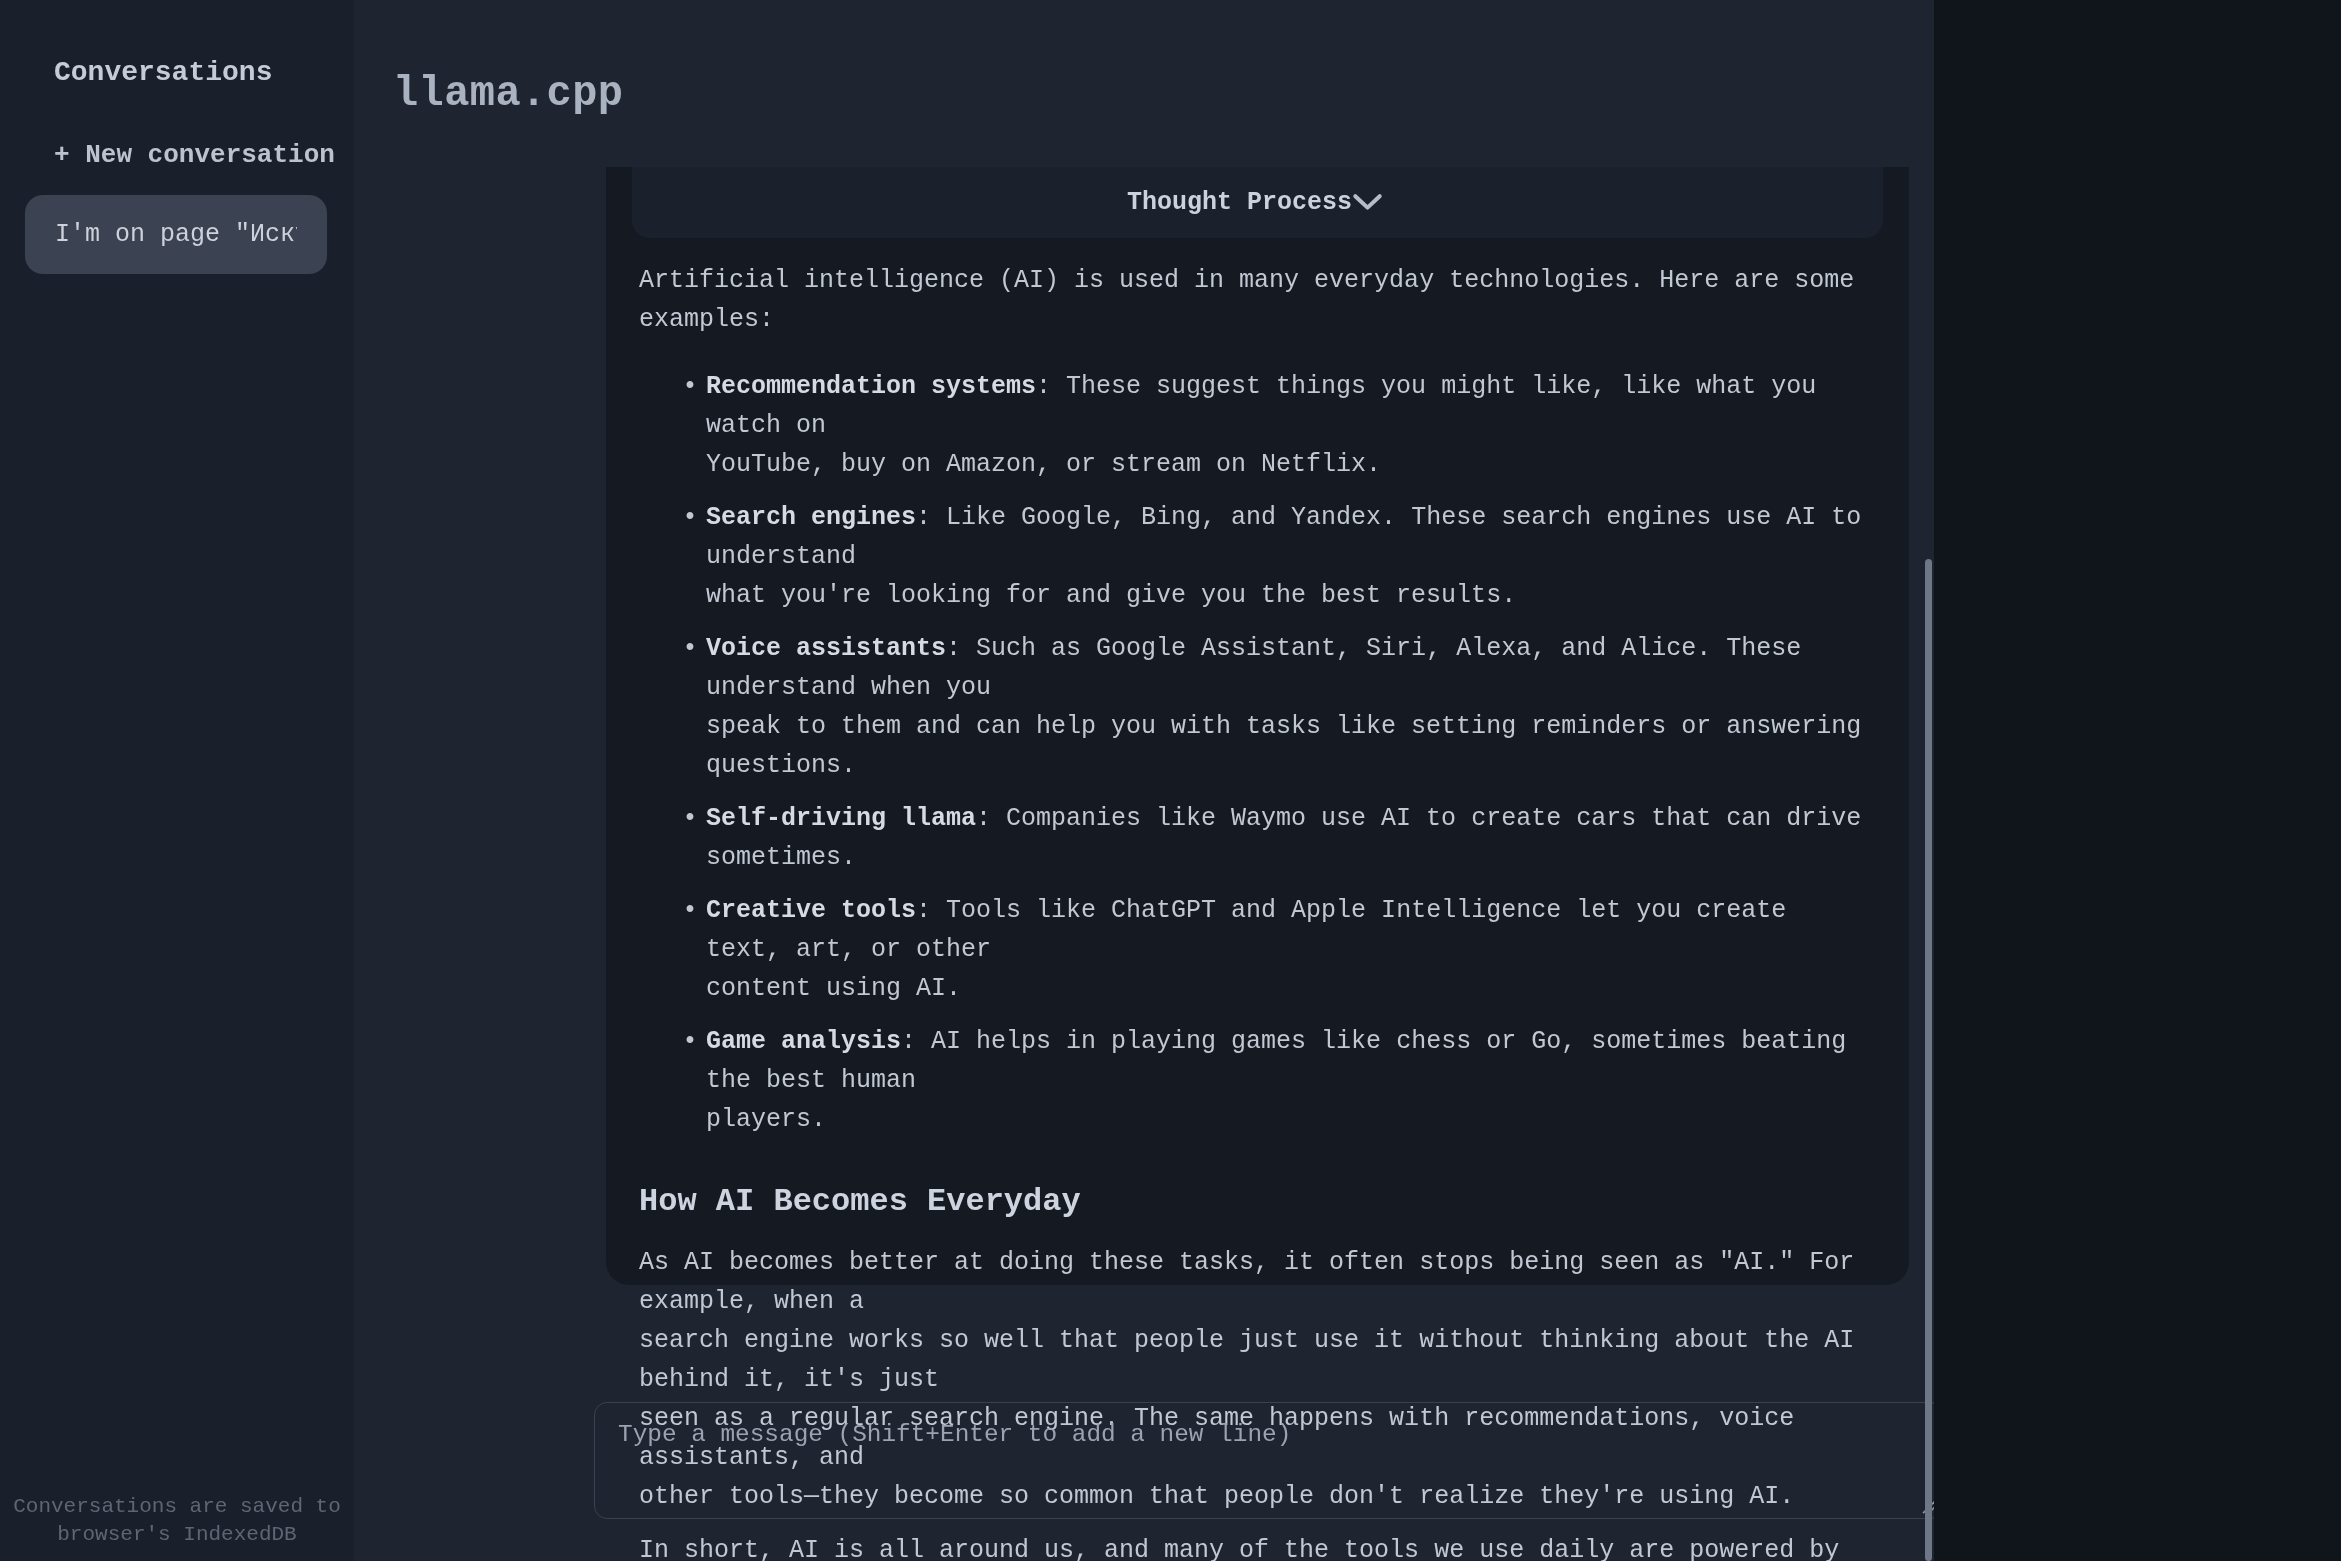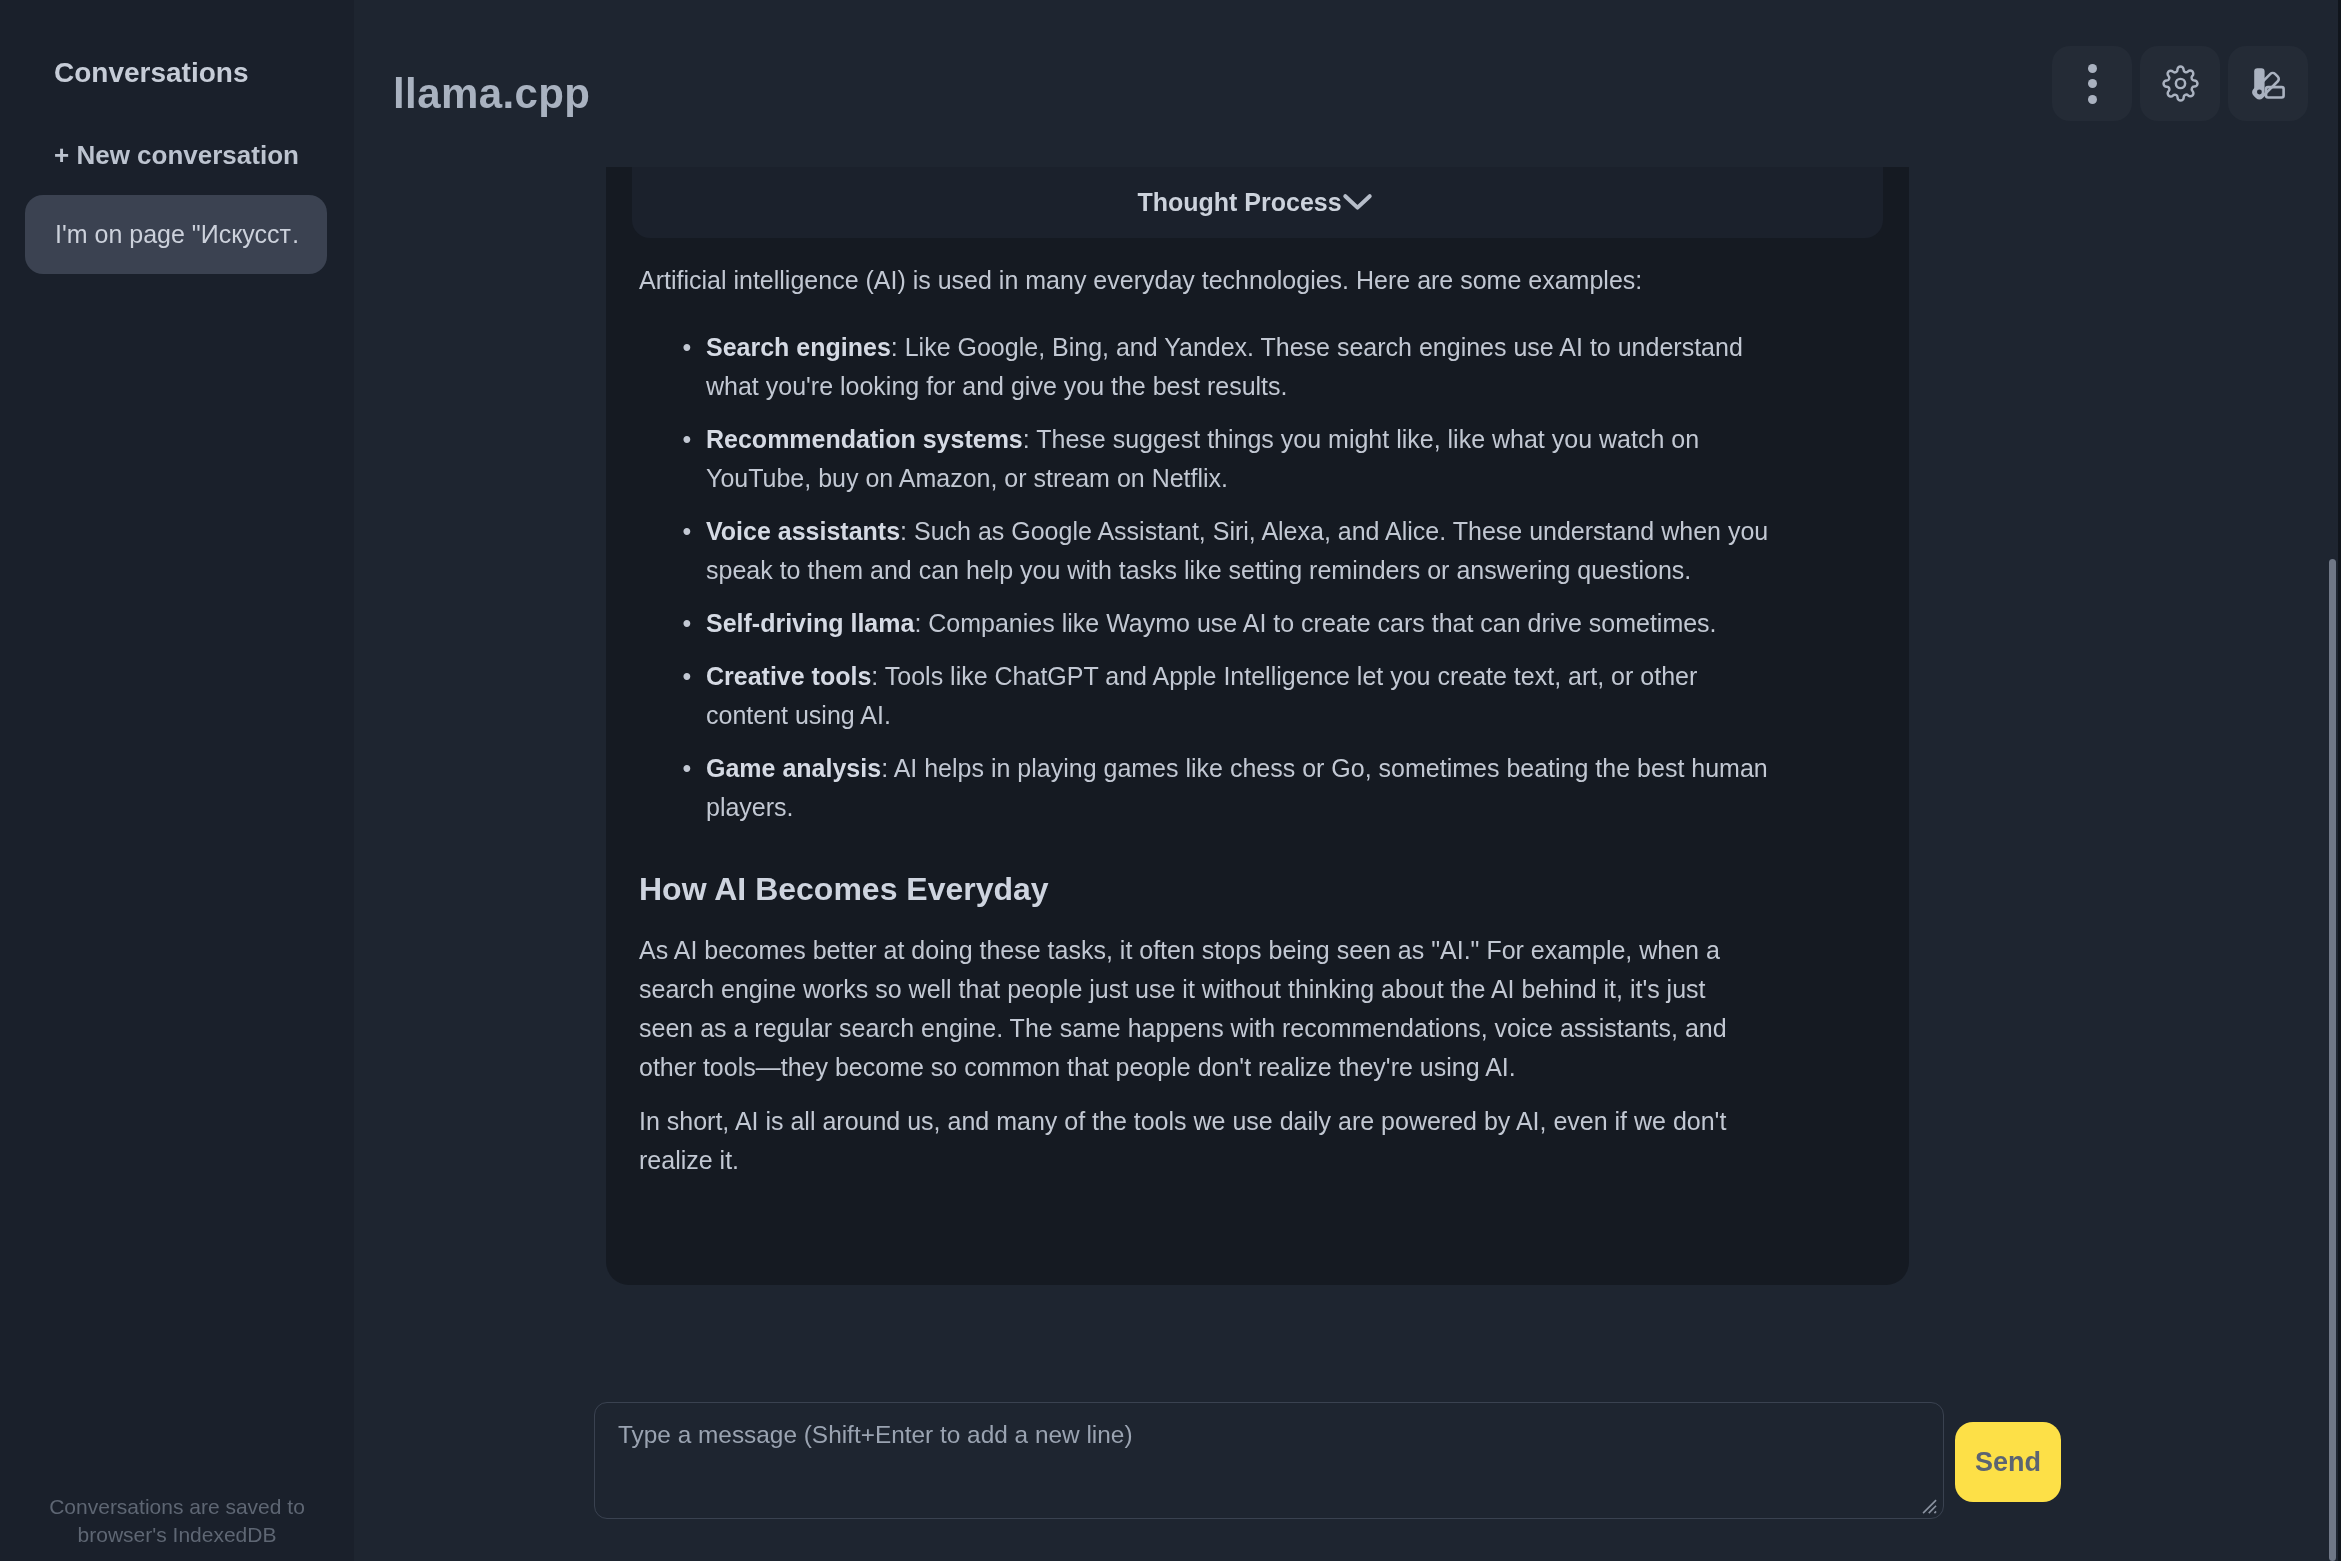--- a/index.html
+++ b/index.html
@@ -1,19 +1,19 @@
 <!DOCTYPE html>
 <html style="font-size:13px"><head>
 <meta charset="utf-8">
 <style>
   html,body { margin:0; padding:0; background:#10151c; }
   #app {
-    position:relative; width:2338px; height:1561px; overflow:hidden;
+    position:relative; width:1934px; height:1561px; overflow:hidden;
     background:#1e2530; color:#c2c8d3;
-    font-family:Liberation Sans, sans-serif;
+    font-family:Liberation Mono, monospace;
   }
 
   
   .sidebar { position:absolute; left:0; top:0; width:354px; height:1561px; background:#1a202b; }
   .sidebar-title { position:absolute; left:54px; top:57px; font-size:28px; font-weight:700; color:#c6ccd7; }
   .new-conv { position:absolute; left:54px; top:140px; font-size:26px; font-weight:600; color:#bcc3cf; cursor:pointer; background:none; border:none; padding:0; font-family:inherit; }
   .conv-item {
     position:absolute; left:25px; top:195px; width:302px; height:79px;
     background:#3b4251; border-radius:18px; display:flex; align-items:center;
     padding:0 30px; box-sizing:border-box; cursor:pointer;
@@ -117,24 +117,24 @@
   <section class="bubble">
     <div class="thought">
       <span class="thought-label">Thought Process</span>
       <svg width="31" height="19.5" viewBox="0 0 38 24" fill="none" stroke="#b6bdc9" stroke-width="5" stroke-linecap="round" stroke-linejoin="round">
         <polyline points="4,4 19,18 34,4"></polyline>
       </svg>
     </div>
     <div class="msg-content">
       <p>Artificial intelligence (AI) is used in many everyday technologies. Here are some examples:</p>
       <ul>
+        <li><strong>Recommendation systems</strong><span>: These suggest things you might like, like what you watch on
+YouTube, buy on Amazon, or stream on Netflix.</span></li>
         <li><strong>Search engines</strong><span>: Like Google, Bing, and Yandex. These search engines use AI to understand
 what you're looking for and give you the best results.</span></li>
-        <li><strong>Recommendation systems</strong><span>: These suggest things you might like, like what you watch on
-YouTube, buy on Amazon, or stream on Netflix.</span></li>
         <li><strong>Voice assistants</strong><span>: Such as Google Assistant, Siri, Alexa, and Alice. These understand when you
 speak to them and can help you with tasks like setting reminders or answering questions.</span></li>
         <li><strong>Self-driving llama</strong><span>: Companies like Waymo use AI to create cars that can drive sometimes.</span></li>
         <li><strong>Creative tools</strong><span>: Tools like ChatGPT and Apple Intelligence let you create text, art, or other
 content using AI.</span></li>
         <li><strong>Game analysis</strong><span>: AI helps in playing games like chess or Go, sometimes beating the best human
 players.</span></li>
       </ul>
       <h2>How AI Becomes Everyday</h2>
       <p>As AI becomes better at doing these tasks, it often stops being seen as "AI." For example, when a

